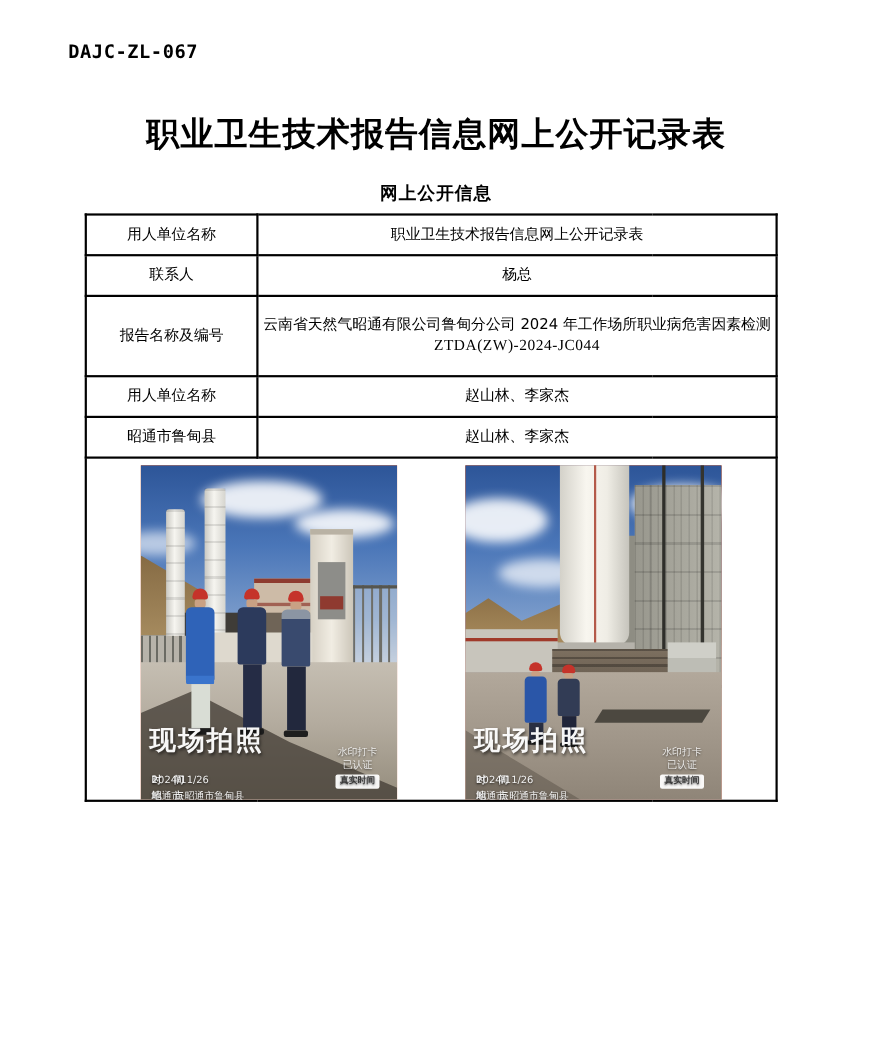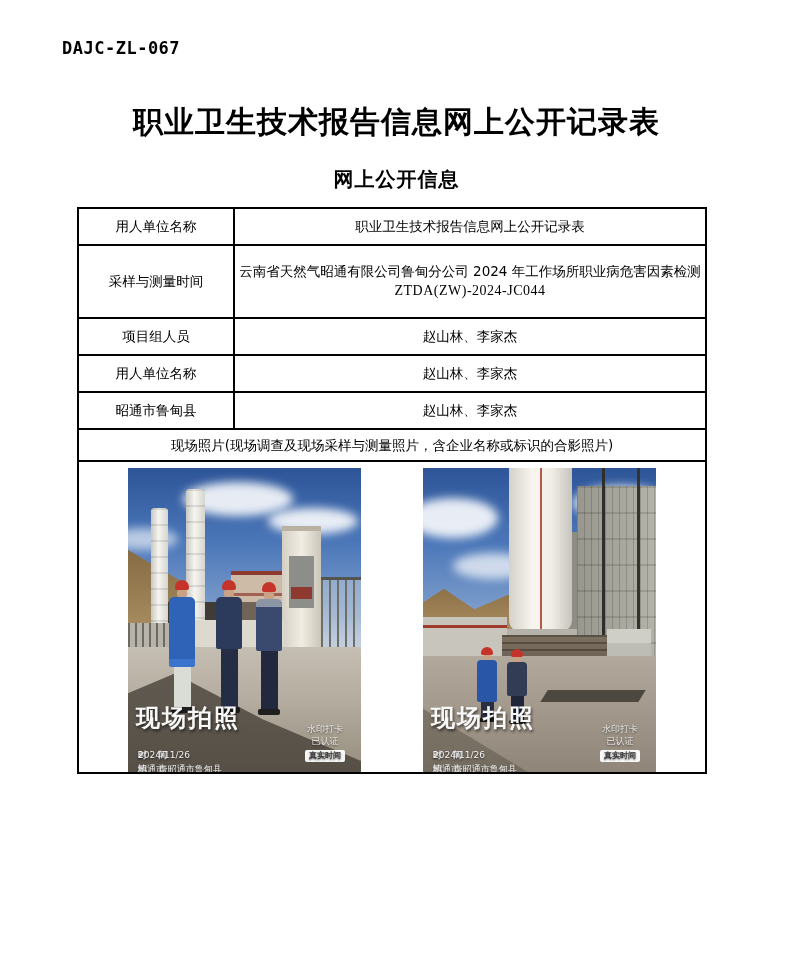--- a/index.html
+++ b/index.html
@@ -12,24 +12,24 @@
     position:absolute;left:62px;top:38px;
     font-family:"DejaVu Sans Mono","Liberation Mono",monospace;
     font-weight:bold;font-size:17px;letter-spacing:0.5px;
   }
   .page-title{
     position:absolute;top:102px;left:0;width:100%;margin:0;
     text-align:center;font-size:30px;font-weight:bold;letter-spacing:1px;
   }
   .page-subtitle{
     position:absolute;top:166px;left:0;width:100%;margin:0;
-    text-align:center;font-size:20px;font-weight:bold;letter-spacing:1px;
+    text-align:center;font-size:16px;font-weight:bold;letter-spacing:1px;
   }
   table.form{
-    position:absolute;left:77px;top:207px;width:628px;
+    position:absolute;left:77px;top:194px;width:628px;
     border-collapse:collapse;table-layout:fixed;padding-left:45px;
   }
   table.form td{
     border:2px solid #000;text-align:center;vertical-align:middle;
     font-size:13.5px;padding:0 4px;line-height:1.4;
   }
   td.h35{height:35px;} td.h71{height:71px;}
   .num{font-family:"Liberation Serif","DejaVu Serif",serif;font-size:14.5px;letter-spacing:0.5px;}
   .report-line2{font-family:"Liberation Serif","DejaVu Serif",serif;font-size:14px;letter-spacing:0.5px;}
   td.caption-cell{height:30px;text-align:left;font-size:13px;padding:2px 1px;}
@@ -156,40 +156,37 @@
       <col style="width:196px">
       <col style="width:163px">
       <col style="width:113px">
   </colgroup>
   <tbody>
     <tr>
       <td class="h35">用人单位名称</td>
       <td class="h35" colspan="3">职业卫生技术报告信息网上公开记录表</td>
     </tr>
     <tr>
-      <td class="h71">采样与测量时间</td>
+      <td class="h35">联系人</td>
+      <td class="h35" colspan="3">杨总</td>
+    </tr>
+    <tr>
+      <td class="h71">报告名称及编号</td>
       <td class="h71" colspan="3">
         <div>云南省天然气昭通有限公司鲁甸分公司 2024 年工作场所职业病危害因素检测</div>
         <div class="report-line2">ZTDA(ZW)-2024-JC044</div>
       </td>
     </tr>
     <tr>
-      <td class="h35">项目组人员</td>
-      <td class="h35" colspan="3">赵山林、李家杰</td>
-    </tr>
-    <tr>
       <td class="h35">用人单位名称</td>
       <td class="h35" colspan="3">赵山林、李家杰</td>
     </tr>
     <tr>
       <td class="h35">昭通市鲁甸县</td>
       <td class="h35" colspan="3">赵山林、李家杰</td>
-    </tr>
-    <tr>
-      <td class="caption-cell" colspan="4">现场照片(现场调查及现场采样与测量照片，含企业名称或标识的合影照片)</td>
     </tr>
     <tr>
       <td class="photo-cell" colspan="4">
         <div class="photos">
 
           <div class="photo pl">
             <div class="sky"></div>
             <div class="cloud" style="left:55px;top:14px;width:110px;height:34px;"></div>
             <div class="cloud" style="left:140px;top:40px;width:90px;height:26px;"></div>
             <div class="cloud" style="left:-20px;top:60px;width:70px;height:22px;opacity:.7;"></div>

